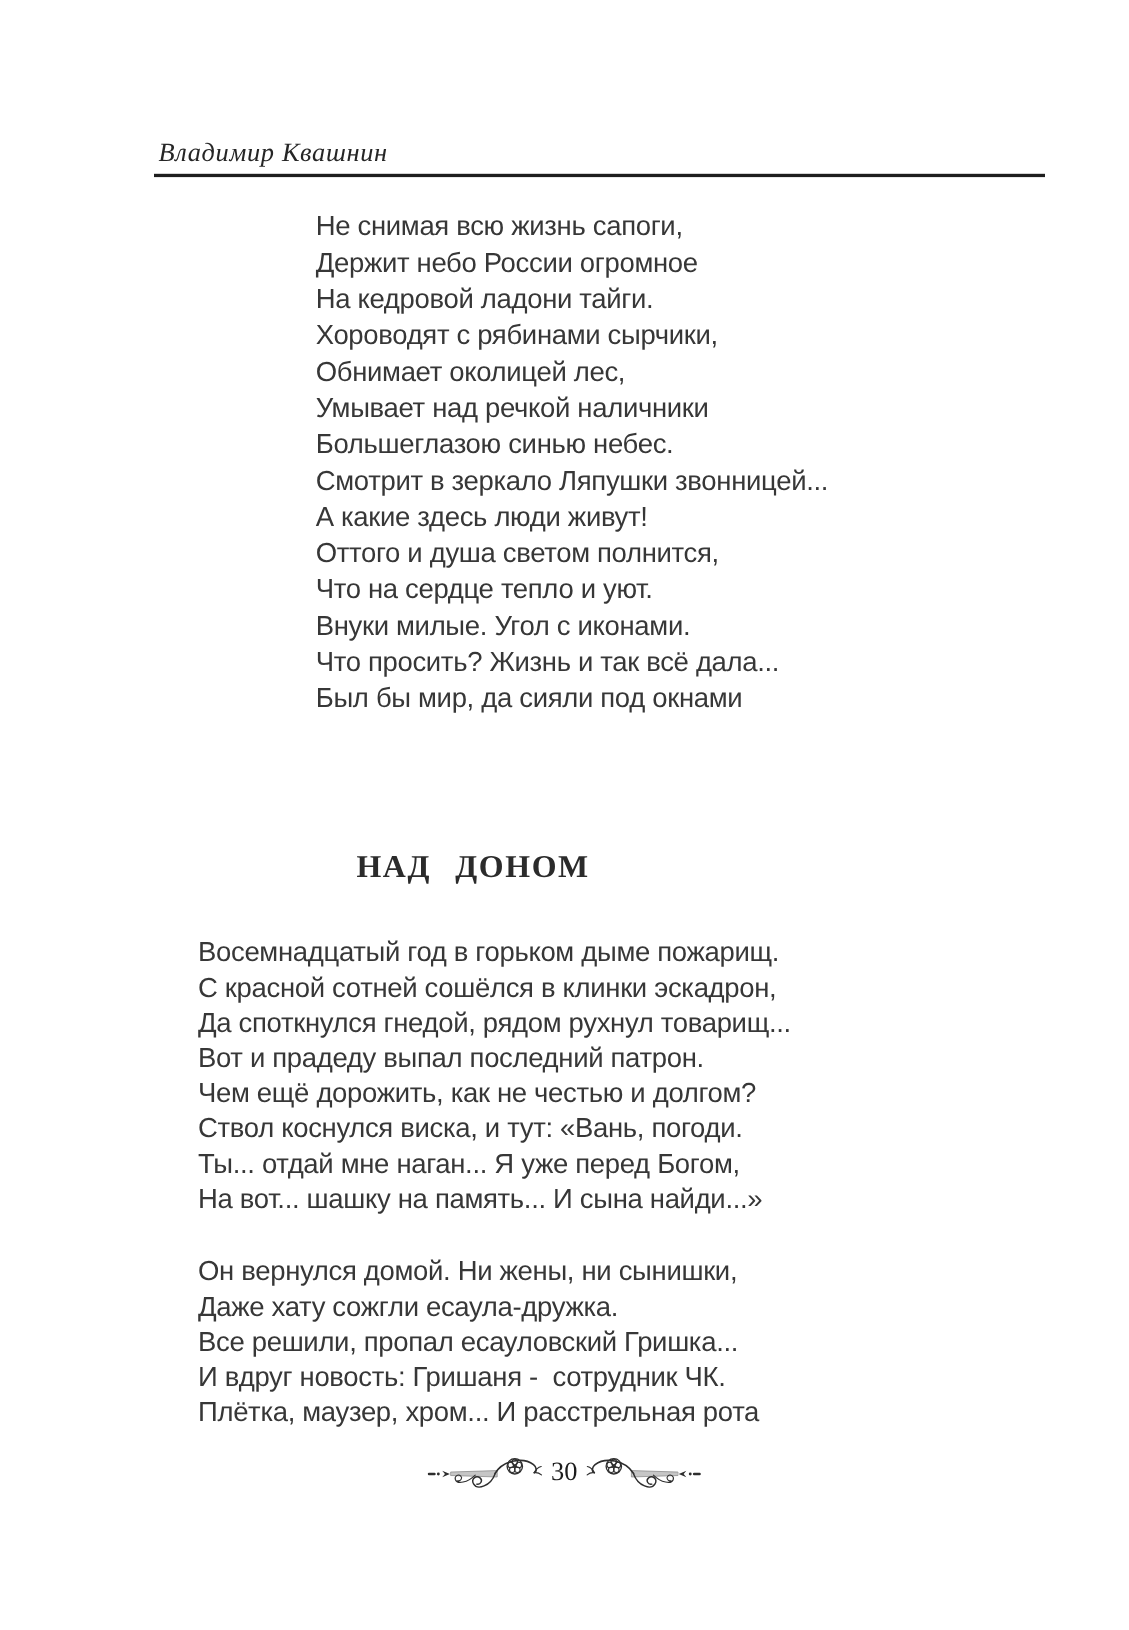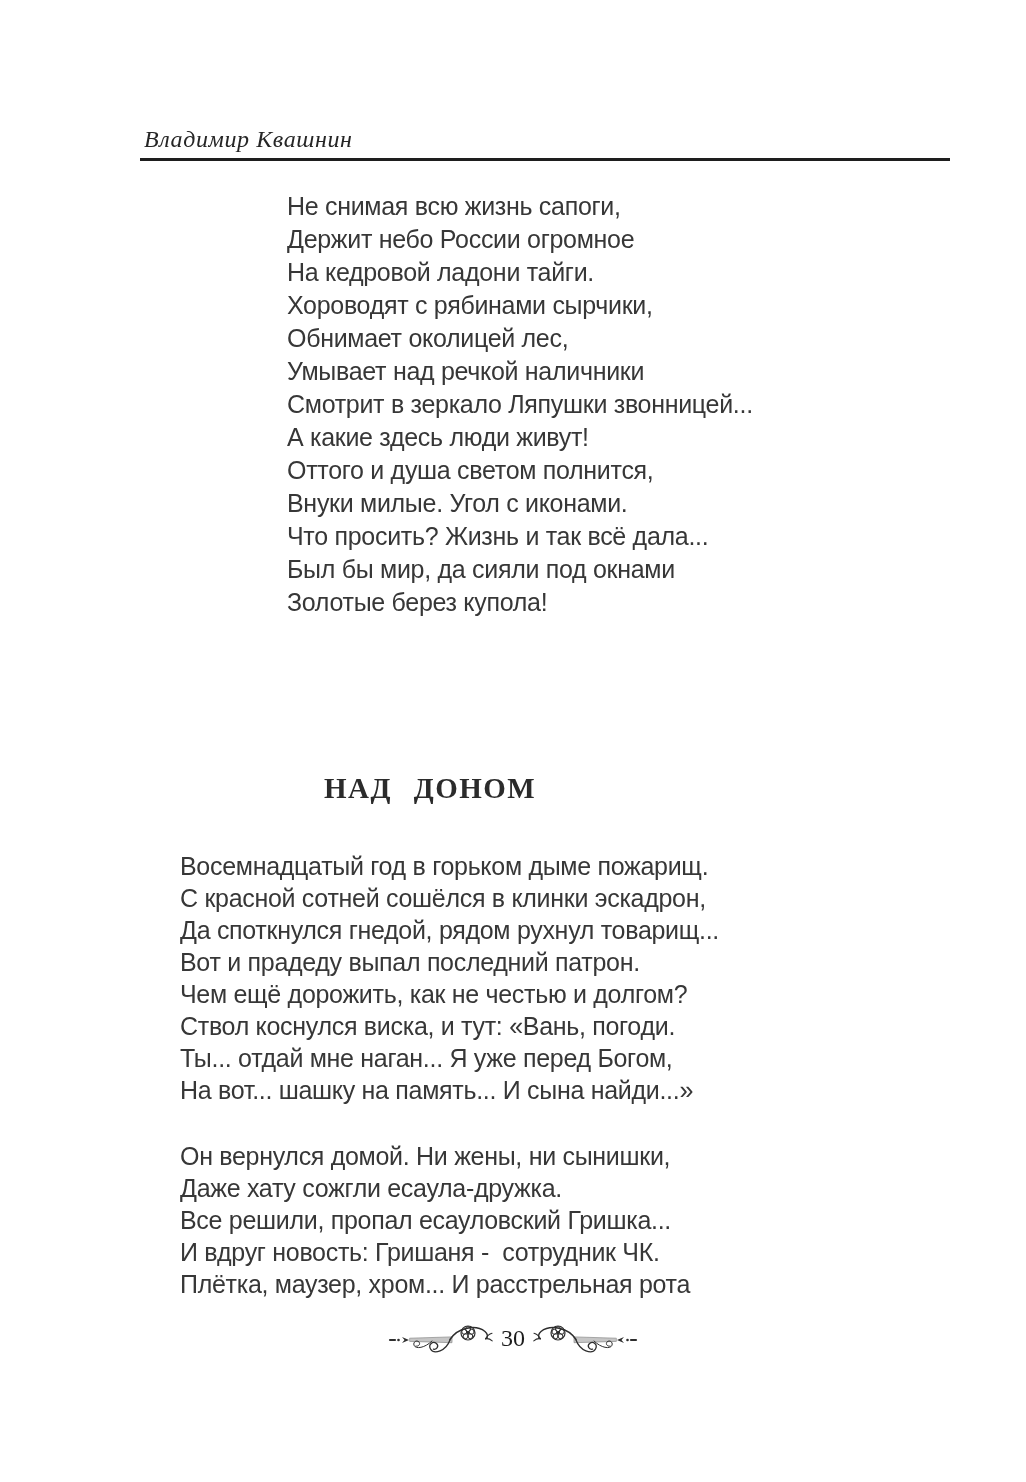--- a/index.html
+++ b/index.html
@@ -99,27 +99,28 @@
 
   <div class="header-rule"></div>
 
   <div class="poem poem1">
       <div class="line">Не снимая всю жизнь сапоги,</div>
       <div class="line">Держит небо России огромное</div>
       <div class="line">На кедровой ладони тайги.</div>
       <div class="line">Хороводят с рябинами сырчики,</div>
       <div class="line">Обнимает околицей лес,</div>
       <div class="line">Умывает над речкой наличники</div>
+      <div class="line">Большеглазою синью небес.</div>
       <div class="line">Смотрит в зеркало Ляпушки звонницей...</div>
       <div class="line">А какие здесь люди живут!</div>
       <div class="line">Оттого и душа светом полнится,</div>
+      <div class="line">Что на сердце тепло и уют.</div>
       <div class="line">Внуки милые. Угол с иконами.</div>
       <div class="line">Что просить? Жизнь и так всё дала...</div>
       <div class="line">Был бы мир, да сияли под окнами</div>
-      <div class="line">Золотые берез купола!</div>
     </div>
 
   <h2 class="poem-title">НАД ДОНОМ</h2>
 
   <div class="poem stanza1">
       <div class="line">Восемнадцатый год в горьком дыме пожарищ.</div>
       <div class="line">С красной сотней сошёлся в клинки эскадрон,</div>
       <div class="line">Да споткнулся гнедой, рядом рухнул товарищ...</div>
       <div class="line">Вот и прадеду выпал последний патрон.</div>
       <div class="line">Чем ещё дорожить, как не честью и долгом?</div>

